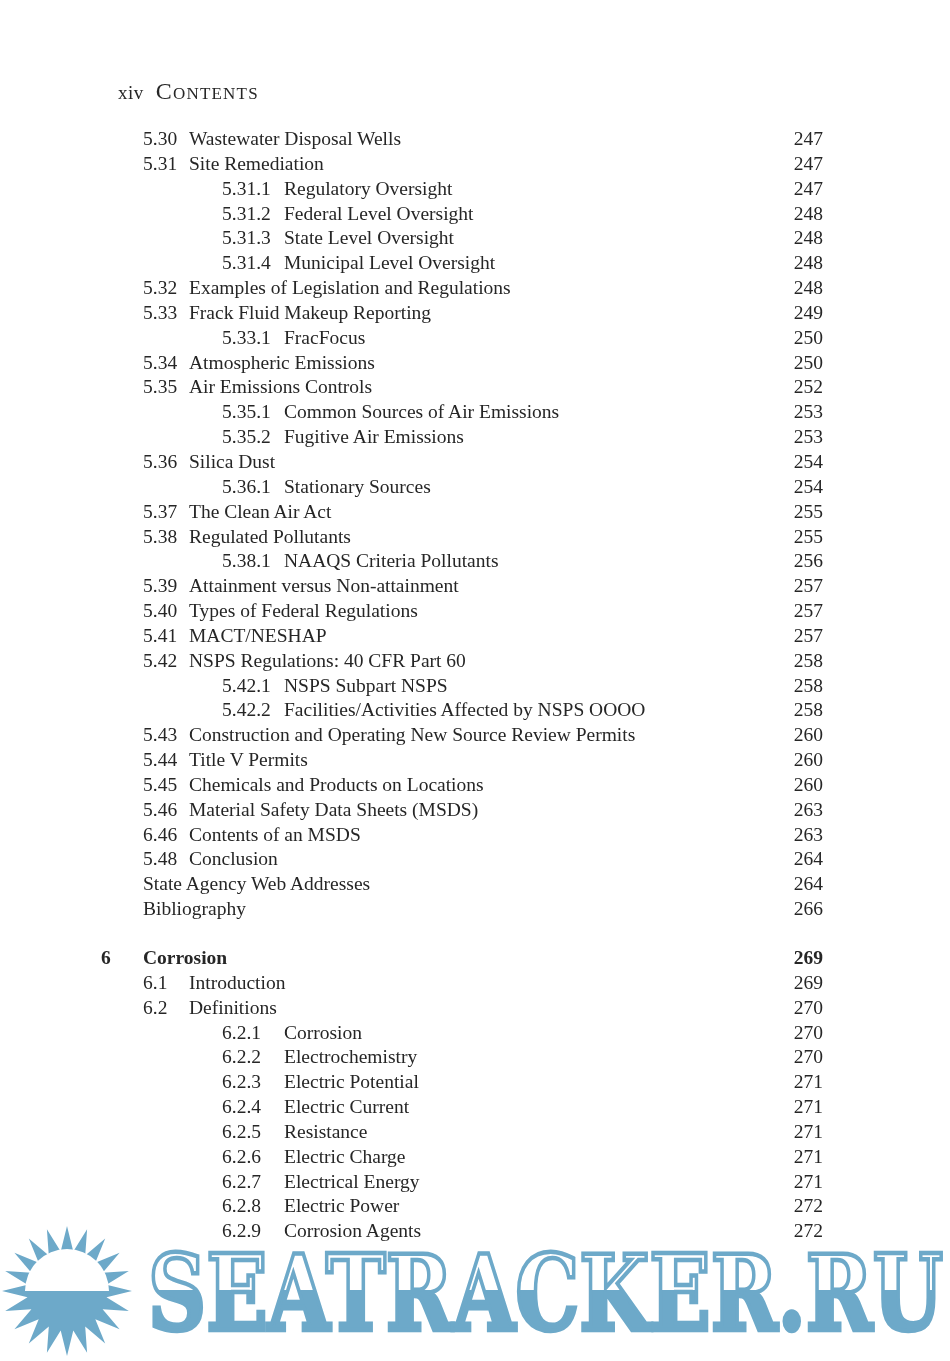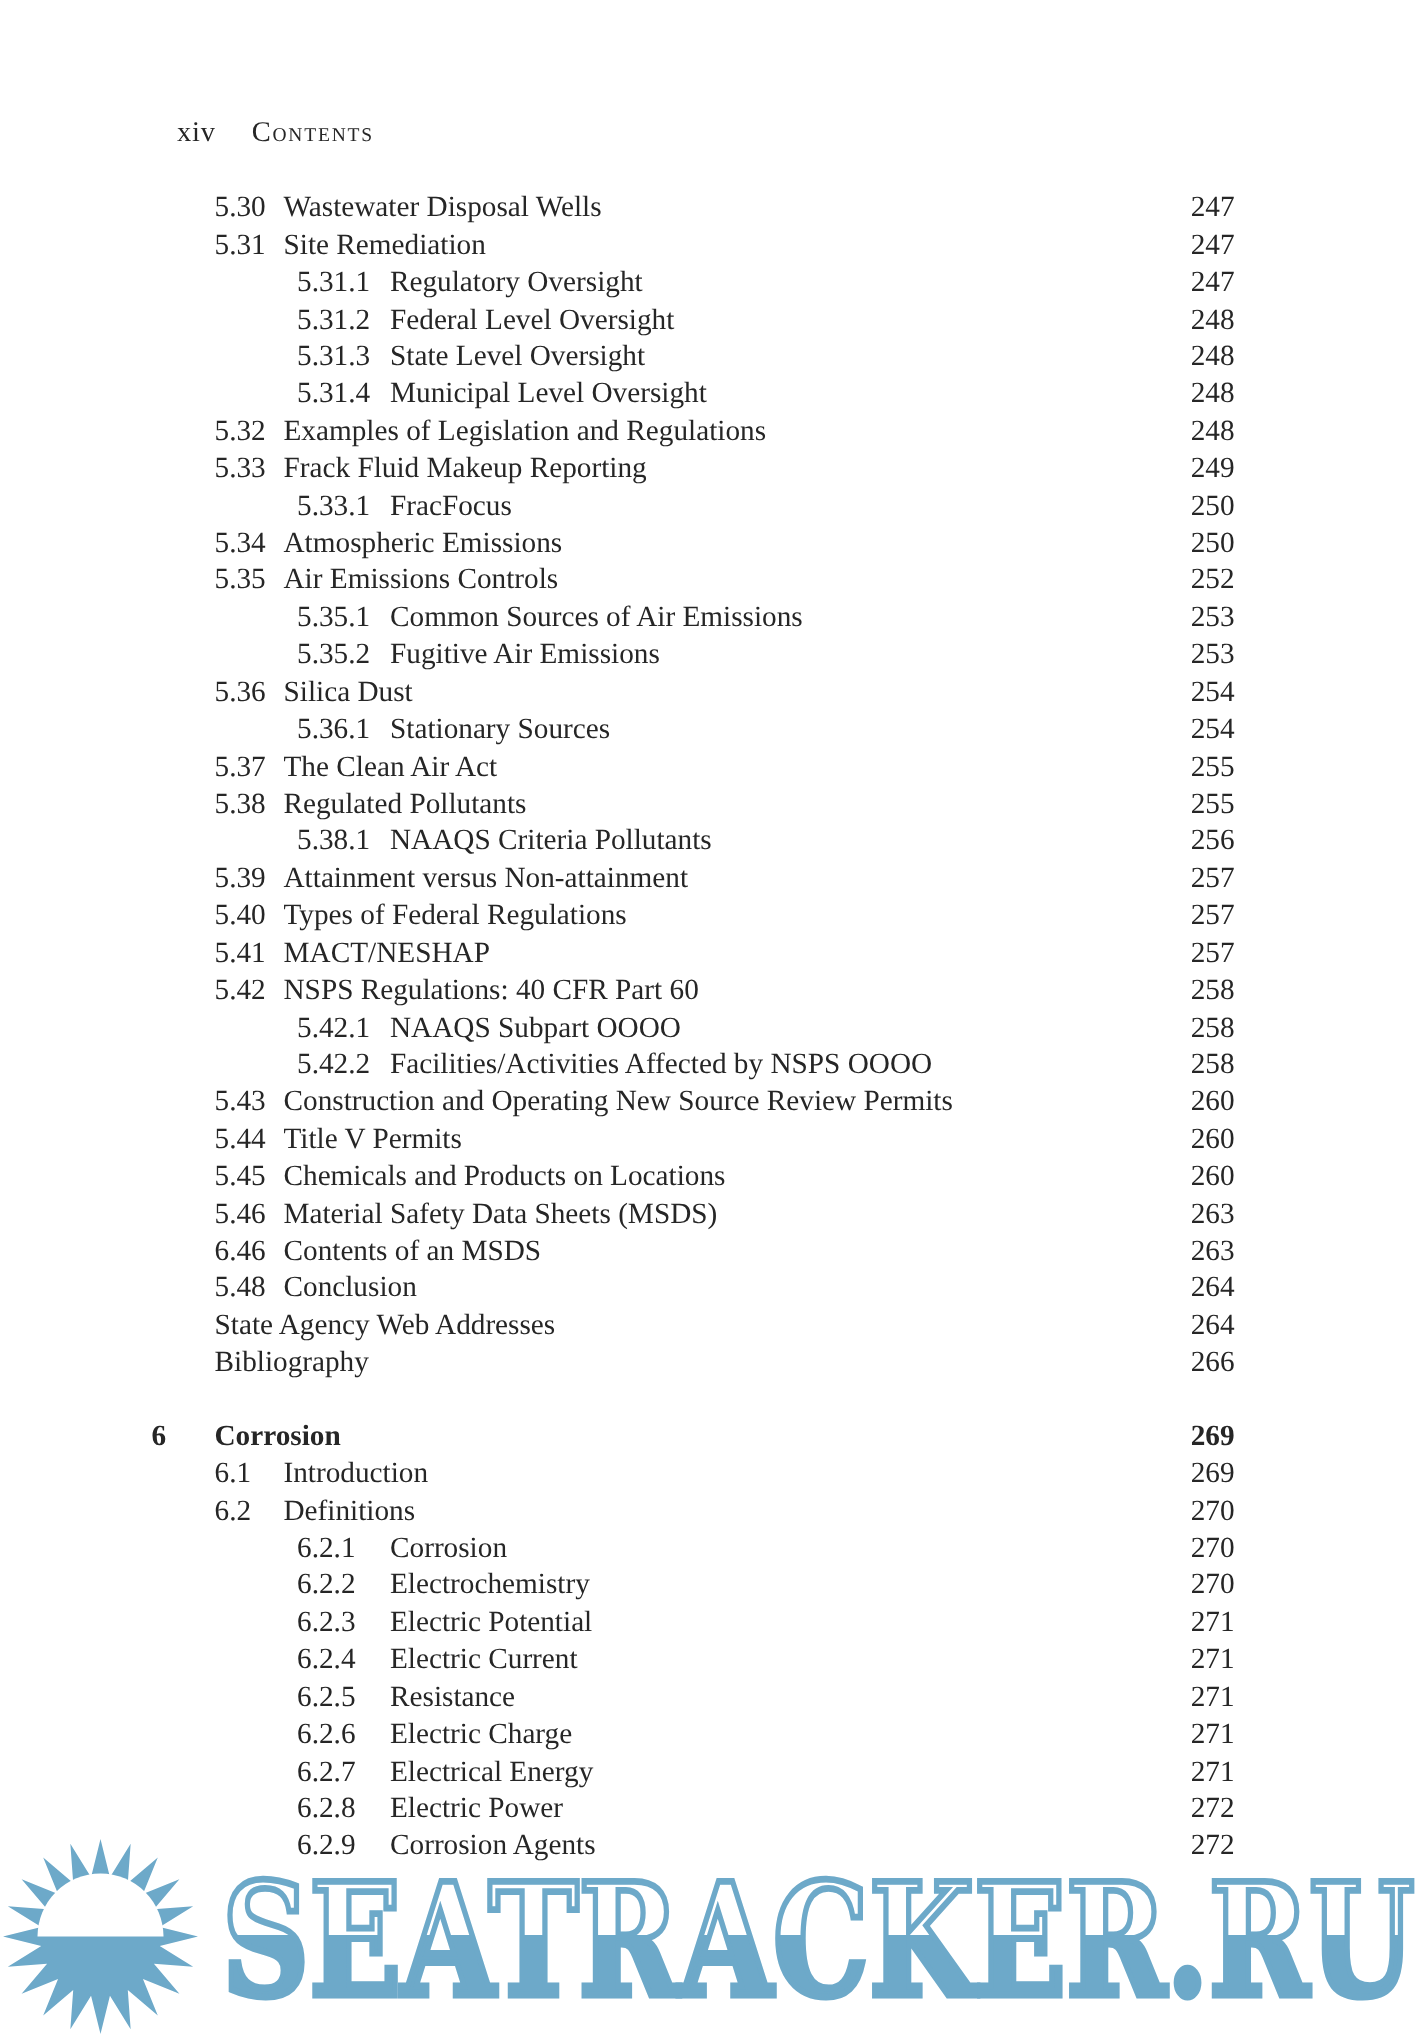--- a/index.html
+++ b/index.html
@@ -14,24 +14,24 @@
 
   .page-header {
     position: absolute;
     left: 118px; top: 78px;
     font-size: 19px;
     display: flex;
     align-items: baseline;
   }
   .folio { letter-spacing: 0.5px; }
   .running-title {
-    margin-left: 24px;
+    margin-left: 12px;
     font-variant: small-caps;
     letter-spacing: 1.2px;
-    font-size: 19px;
+    font-size: 24px;
   }
 
   .toc {
     position: absolute;
     left: 101px; top: 128px;
     width: 722px;
   }
   .row {
     display: flex;
     align-items: baseline;
@@ -44,21 +44,21 @@
   .spacer { flex: 1 1 auto; }
   .page { flex: none; text-align: right; }
 
   .level-0 .num { width: 42px; font-weight: bold; }
   .level-0 .title, .level-0 .page { font-weight: bold; }
 
   .level-1 { padding-left: 42px; }
   .level-1 .num { width: 46px; }
 
   .level-2 { padding-left: 97px; }
-  .level-2 .num { width: 62px; }
+  .level-2 .num { width: 62px; margin-left: 24px; }
 
   .level-back { padding-left: 42px; }
   .level-back .num { width: 0; }
 
   .chapter-block { margin-top: 24px; }
 
   .watermark {
     position: absolute;
     left: 0; top: 1221px;
     width: 950px; height: 140px;
@@ -203,21 +203,21 @@
     <span class="page">257</span>
   </div>
       <div class="row level-1">
     <span class="num">5.42</span>
     <span class="title">NSPS Regulations: 40 CFR Part 60</span>
     <span class="spacer"></span>
     <span class="page">258</span>
   </div>
       <div class="row level-2">
     <span class="num">5.42.1</span>
-    <span class="title">NAAQS Subpart OOOO</span>
+    <span class="title">NSPS Subpart NSPS</span>
     <span class="spacer"></span>
     <span class="page">258</span>
   </div>
       <div class="row level-2">
     <span class="num">5.42.2</span>
     <span class="title">Facilities/Activities Affected by NSPS OOOO</span>
     <span class="spacer"></span>
     <span class="page">258</span>
   </div>
       <div class="row level-1">

